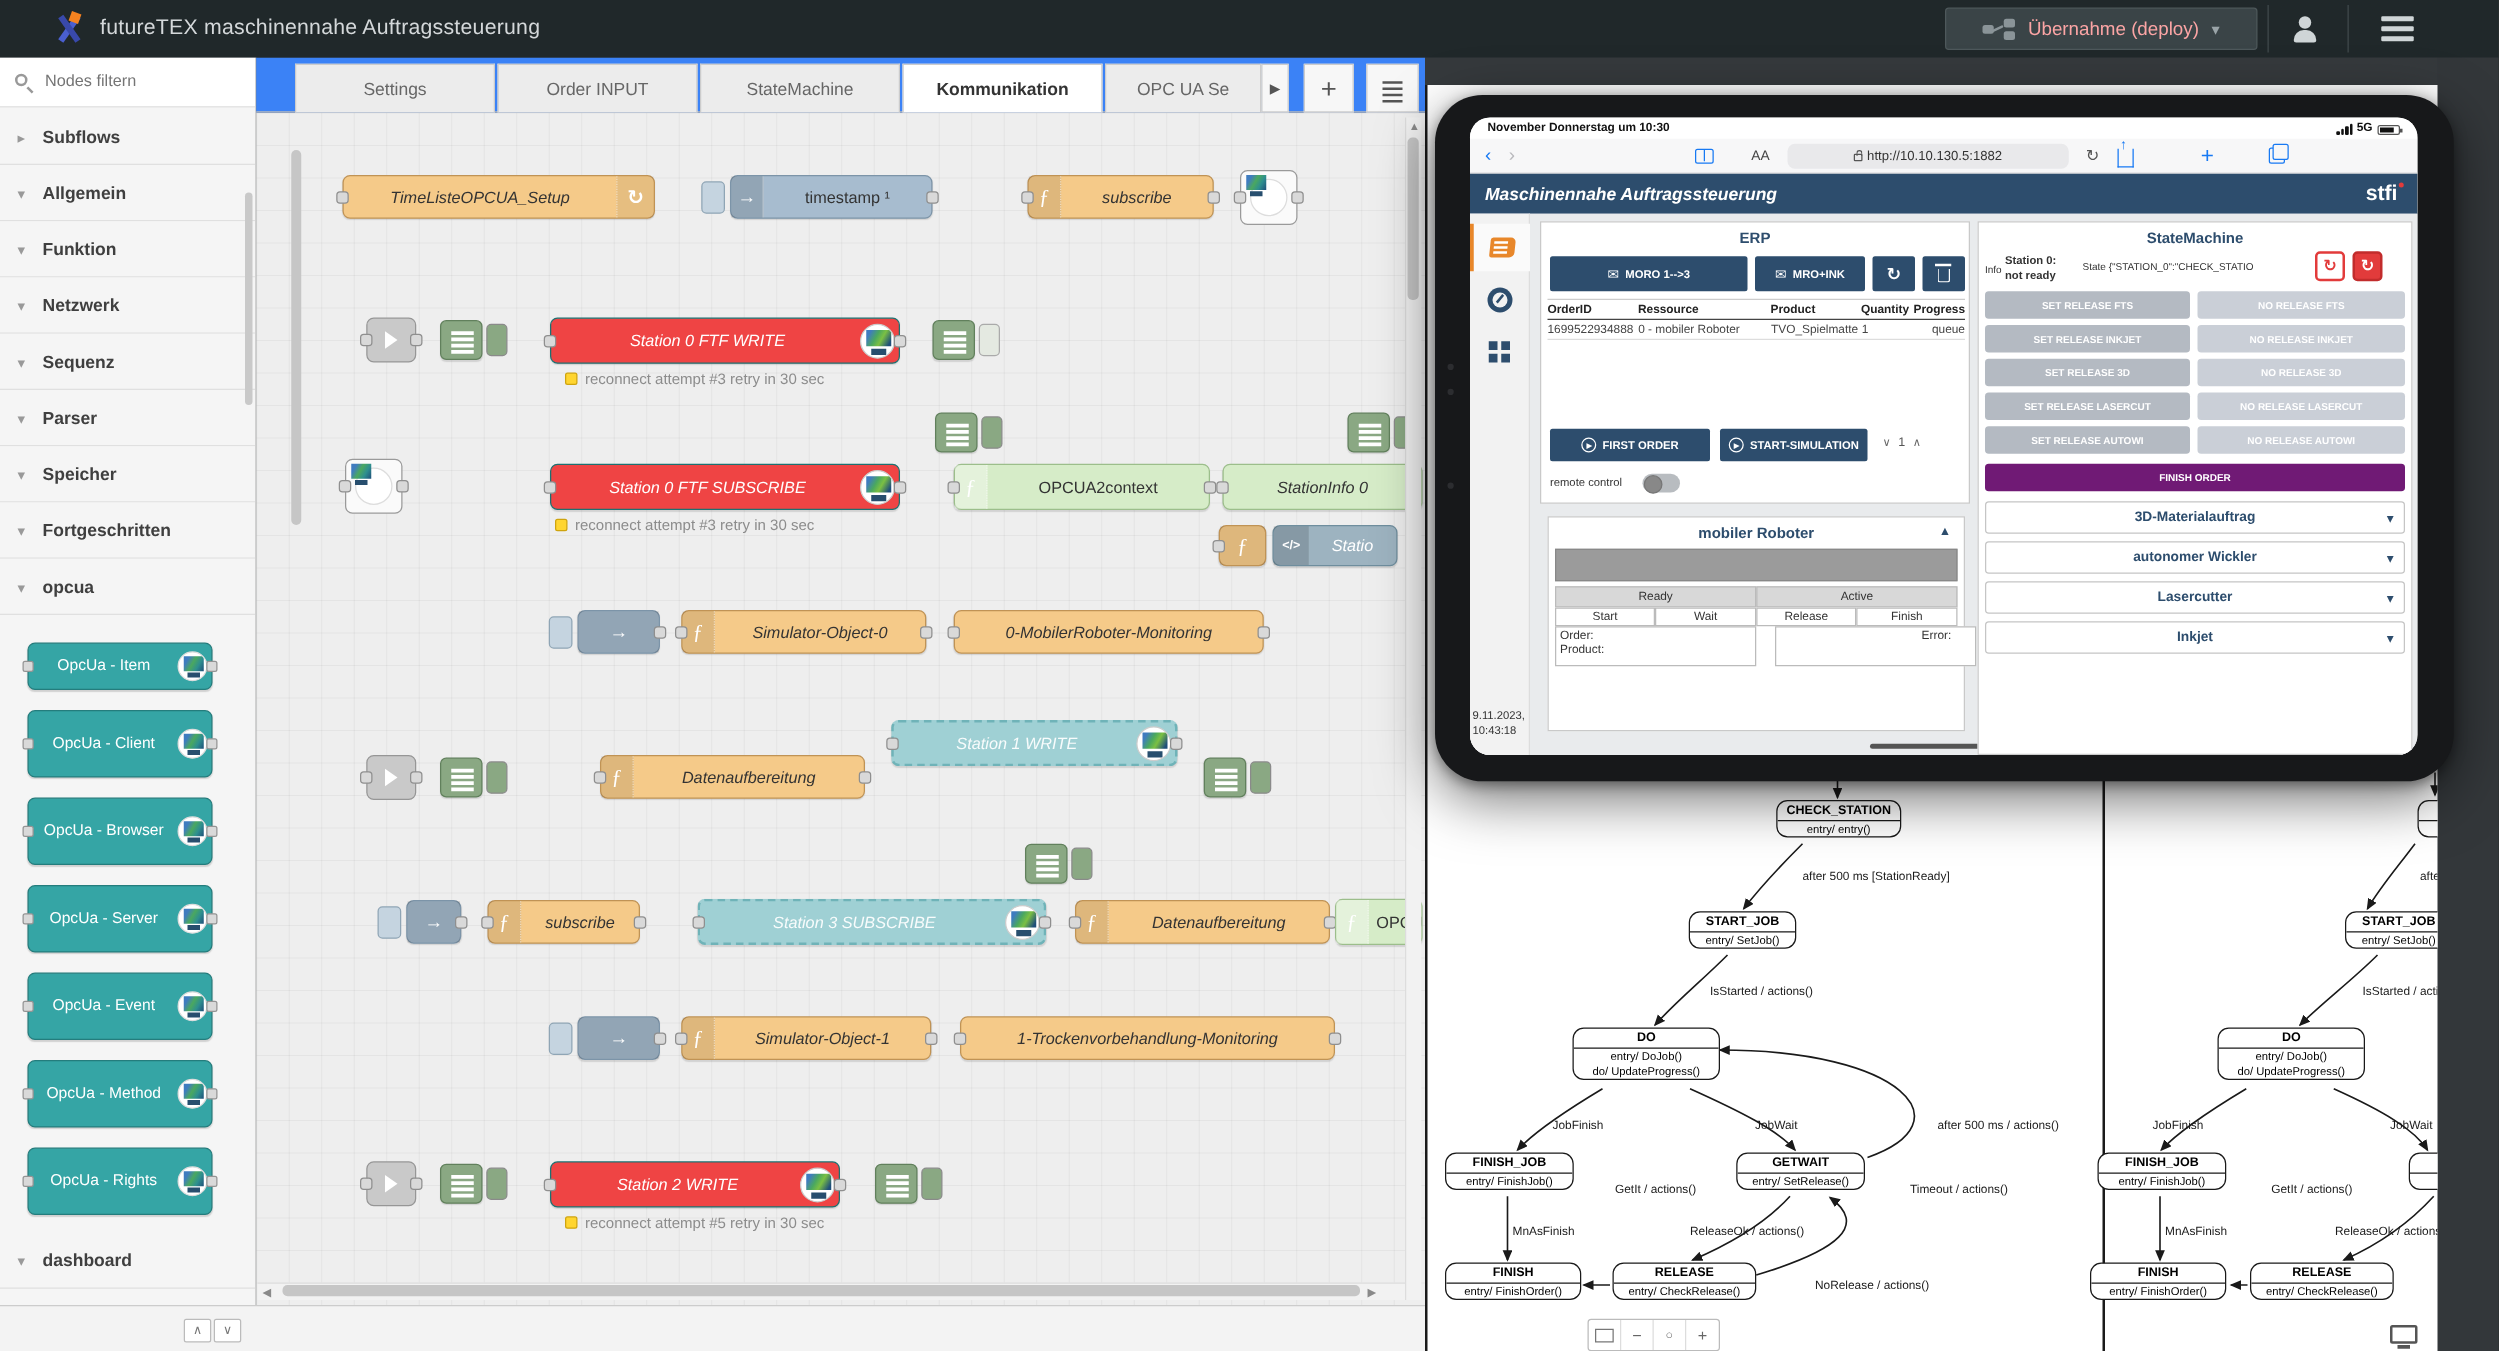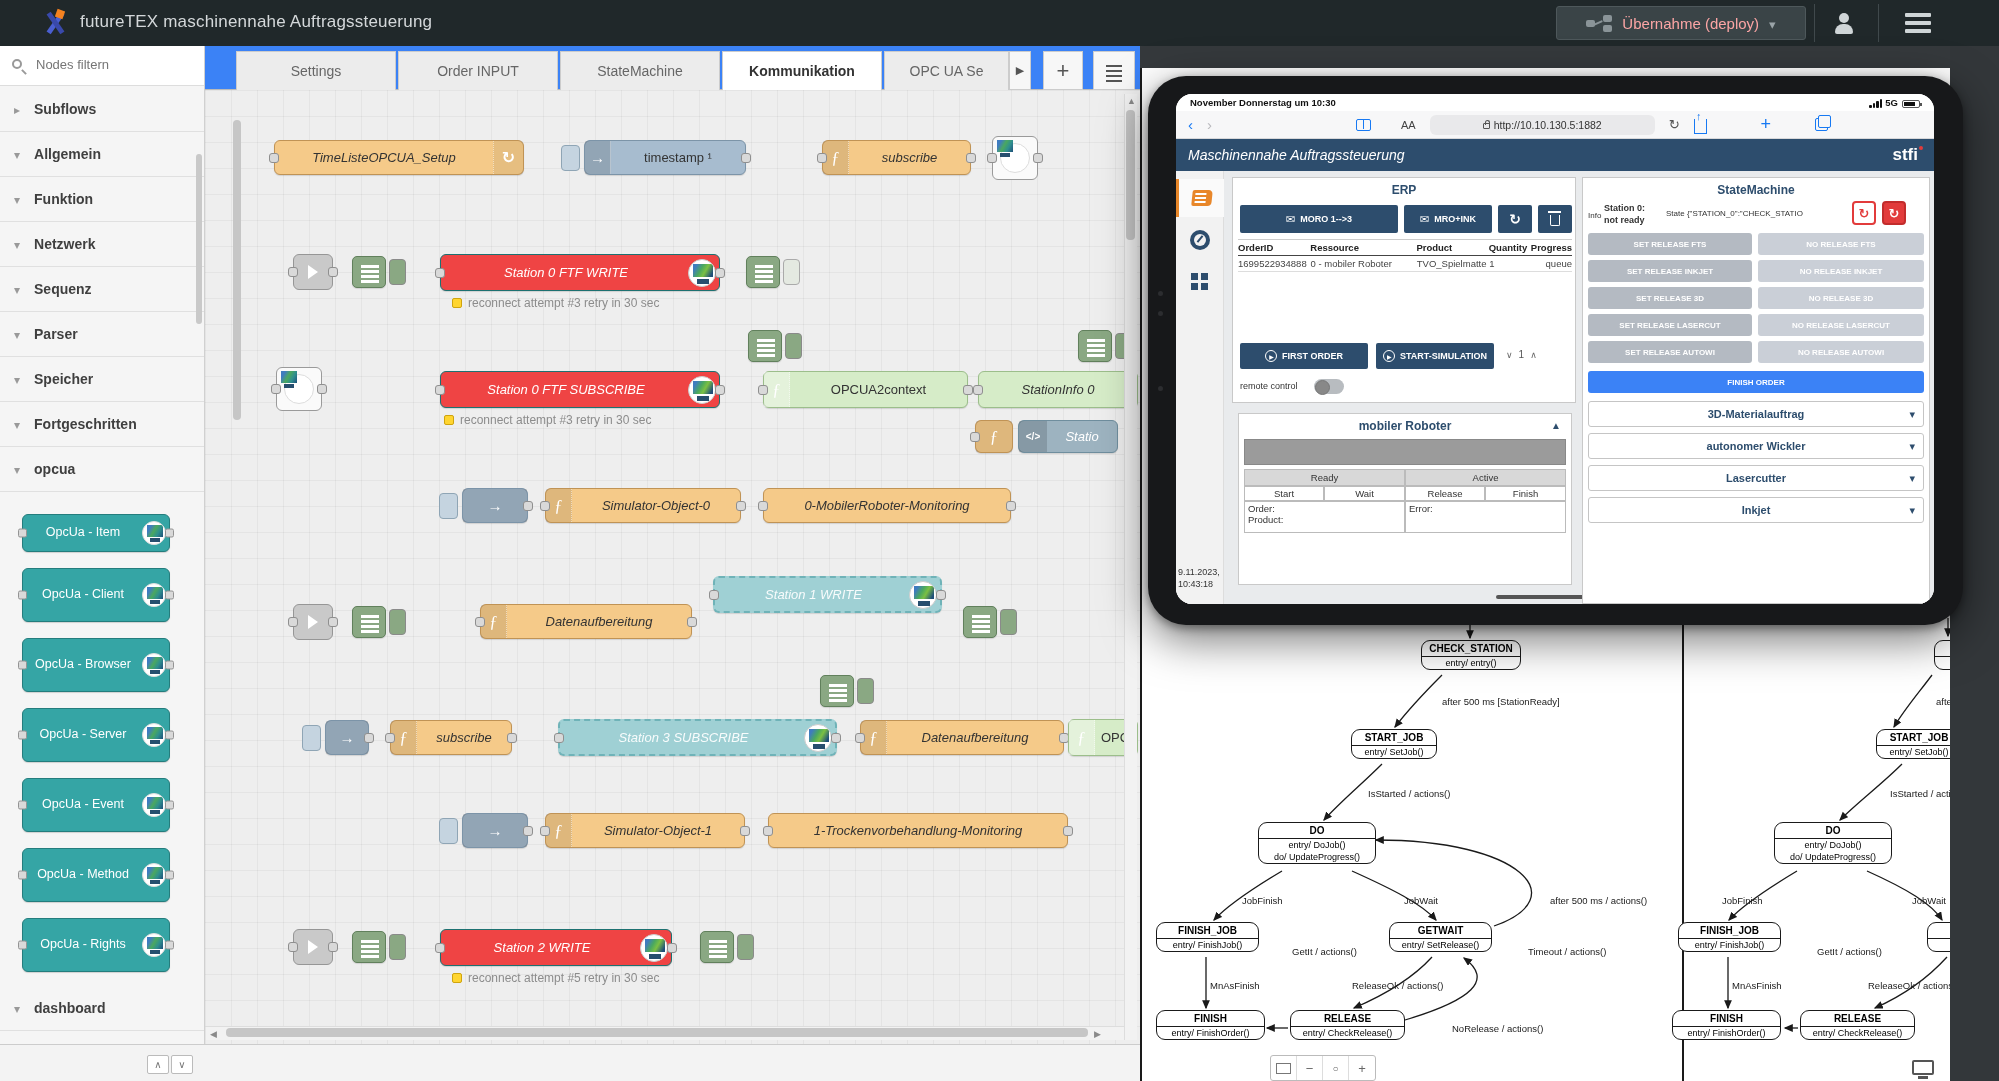--- a/index.html
+++ b/index.html
@@ -129,21 +129,21 @@
 .bookico{width:15px;height:12px;border:1.6px solid #1779f3;border-radius:2px;position:relative}
 .bookico::before{content:"";position:absolute;left:5.5px;top:0;width:1.6px;height:9px;background:#1779f3}
 #urlpill{width:225px;height:20px;background:#e9e9eb;border-radius:6px;display:flex;align-items:center;justify-content:center;gap:4px;font-size:10.5px;color:#333}
 .lock{display:inline-block;width:7px;height:6px;border:1.2px solid #555;border-radius:1px;position:relative;margin-top:3px}
 .lock::before{content:"";position:absolute;left:1px;top:-4px;width:3px;height:4px;border:1.2px solid #555;border-bottom:none;border-radius:3px 3px 0 0}
 .shareico{width:13px;height:15px;border:1.6px solid #1779f3;border-top:none;position:relative;margin-top:4px}
 .shareico::before{content:"\2191";position:absolute;left:1.5px;top:-9px;color:#1779f3;font-size:11px;font-weight:bold}
 .tabsico{width:13px;height:13px;border:1.6px solid #1779f3;border-radius:2px;position:relative}
 .tabsico::before{content:"";position:absolute;left:2px;top:-4px;width:11px;height:11px;border:1.6px solid #1779f3;border-radius:2px;background:#f7f7f8}
 #iappbar{position:absolute;left:0;top:45px;width:100%;height:32px;background:#2d4d6d;color:#fff;display:flex;align-items:center;justify-content:space-between;padding:0 12px}
-#iappbar .at{font-size:14px;font-weight:normal;font-style:italic}
+#iappbar .at{font-size:14px;font-weight:bold;font-style:italic}
 #stfi{font-size:17px;font-weight:bold;position:relative;padding-right:4px}
 #stfi::after{content:"";position:absolute;right:-1px;top:1px;width:4px;height:4px;border-radius:50%;background:#e23b3b}
 #icontent{position:absolute;left:0;top:77px;width:100%;height:433px;background:#e9ebed}
 #iside{position:absolute;left:0;top:0;width:48px;height:100%;background:#f2f2f2;border-right:1px solid #ddd}
 .sideitem{position:absolute;left:0;width:48px;height:38px;display:flex;align-items:center;justify-content:center}
 .sideitem.act{background:#fafafa;border-left:3px solid #e8872a}
 .iconbook{width:20px;height:16px;background:#e8872a;border-radius:2px 4px 4px 2px;position:relative;transform:skewX(-6deg)}
 .iconbook::before{content:"";position:absolute;left:3px;top:3px;width:11px;height:1.8px;background:#fff;box-shadow:0 4px 0 #fff,0 8px 0 #fff}
 .icongauge{width:20px;height:20px;border-radius:50%;background:#2d4d6d;position:relative}
 .icongauge::before{content:"";position:absolute;left:4px;top:4px;width:12px;height:12px;border-radius:50%;background:#f2f2f2}
@@ -840,21 +840,21 @@
         <div class="cell" style="left:229px;top:315px;width:80px;height:15px">
             <span>Release</span>
           </div>
         <div class="cell" style="left:309px;top:315px;width:81px;height:15px">
             <span>Finish</span>
           </div>
         <div class="cell" style="left:68px;top:330px;width:161px;height:32px;justify-content:flex-start;align-items:flex-start;flex-direction:column;padding:1px 3px">
           <span>Order:</span>
           <span>Product:</span>
         </div>
-        <div class="cell" style="left:229px;top:330px;width:161px;height:32px;justify-content:flex-start;align-items:flex-start;padding:1px 3px">
+        <div class="cell" style="left:244px;top:330px;width:161px;height:32px;justify-content:flex-end;align-items:flex-start;padding:1px 19px">
             <span>Error:</span>
           </div>
         <div id="scrollind" style="left:320px;top:424px;width:110px"></div>
 
         <div class="panel" style="left:406px;top:6px;width:348px;height:427px">
           <div class="ptitle">StateMachine</div>
         </div>
         <div class="smalltxt" style="left:412px;top:40px;font-size:8px">Info</div>
         <div class="smalltxt" style="left:428px;top:32px;font-weight:bold">Station 0:</div>
         <div class="smalltxt" style="left:428px;top:44px;font-weight:bold">not ready</div>
@@ -885,21 +885,21 @@
           </div>
         <div class="graybtn gb2" style="left:582px;top:143px;width:166px;height:22px">
             <span>NO RELEASE LASERCUT</span>
           </div>
         <div class="graybtn gb1" style="left:412px;top:170px;width:164px;height:22px">
             <span>SET RELEASE AUTOWI</span>
           </div>
         <div class="graybtn gb2" style="left:582px;top:170px;width:166px;height:22px">
             <span>NO RELEASE AUTOWI</span>
           </div>
-        <div class="graybtn gb2" style="left:412px;top:200px;width:336px;height:22px;background:#3b82f6">
+        <div class="graybtn gb2" style="left:412px;top:200px;width:336px;height:22px;background:#701a75">
             <span>FINISH ORDER</span>
           </div>
 
         <div class="ddrow" style="left:412px;top:230px;width:336px;height:26px">
             <span>3D-Materialauftrag</span>
           </div>
         <div class="ddrow" style="left:412px;top:262px;width:336px;height:26px">
             <span>autonomer Wickler</span>
           </div>
         <div class="ddrow" style="left:412px;top:294px;width:336px;height:26px">

